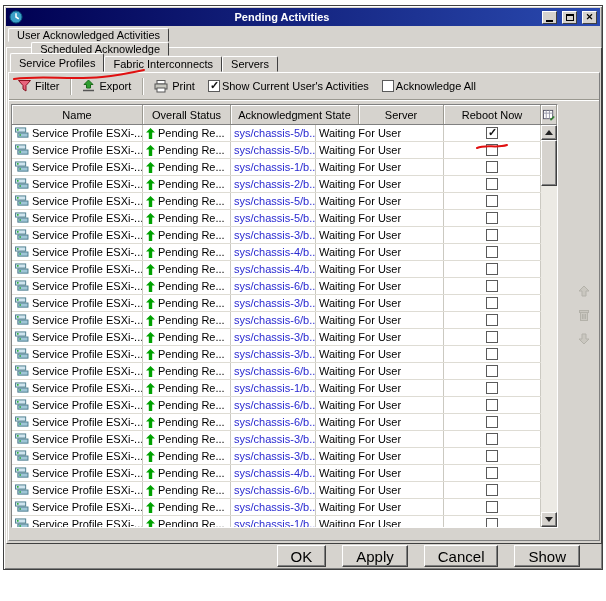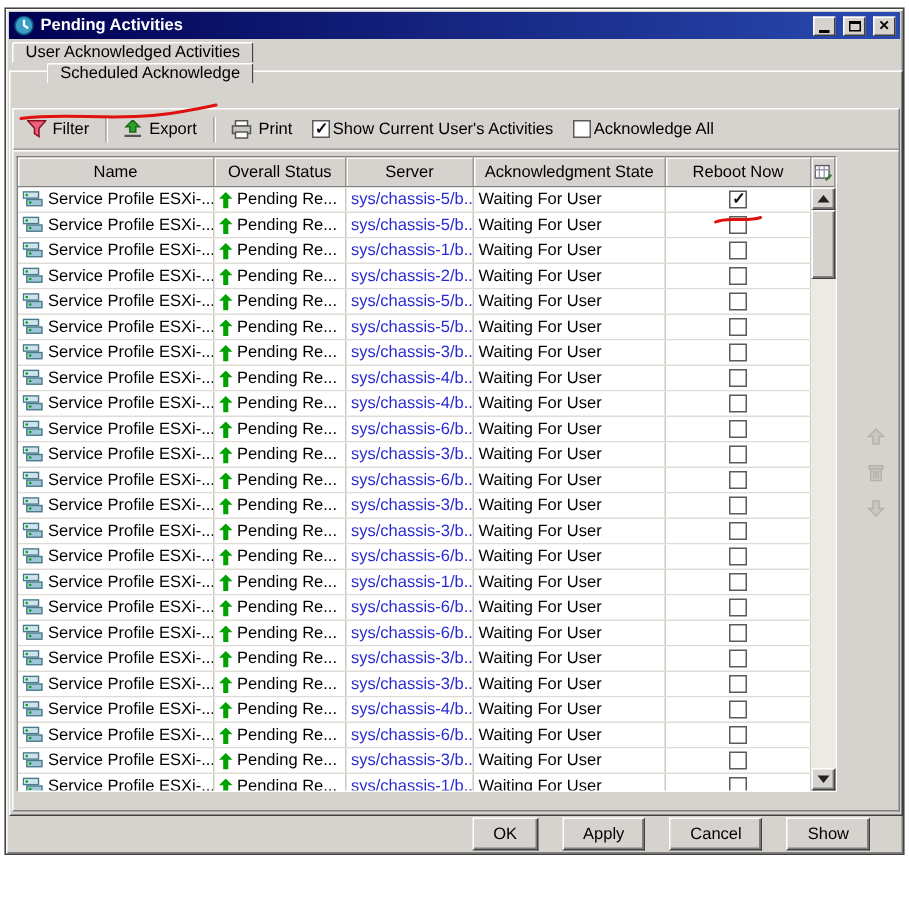--- a/index.html
+++ b/index.html
@@ -5,21 +5,21 @@
   * { margin:0; padding:0; box-sizing:border-box; }
   html,body { width:606px; height:601px; background:#ffffff; font-family:"Liberation Sans",sans-serif; font-size:11px; color:#000; }
   body { position:relative; overflow:hidden; }
 
   .dialog { position:absolute; left:3px; top:5px; width:600px; height:565px; background:#d6d3ce;
             border:1px solid #404040; box-shadow: inset 1px 1px 0 #ffffff, inset -1px -1px 0 #808080; }
 
   
   .titlebar { position:absolute; top:2px; left:2px; right:2px; height:18px;
               background:linear-gradient(to right,#000052,#2a4ab0);
-              display:flex; align-items:center; gap:4px; padding:0 3px; }
+              display:flex; align-items:center; gap:4px; padding:0 3px;text-align:center; }
   .title-text { color:#fff; font-weight:bold; font-size:11px; flex:1; white-space:nowrap; }
   .win-btn { width:15px; height:13px; background:#d6d3ce; border:1px solid; border-color:#fff #404040 #404040 #fff;
              display:flex; align-items:center; justify-content:center; margin-left:1px; }
   .glyph-min { width:7px; height:2px; background:#000; margin-top:7px; }
   .glyph-max { width:8px; height:7px; border:1px solid #000; border-top:2px solid #000; }
   .glyph-close { font-size:9px; font-weight:bold; line-height:1; }
 
   
   .outer-tabs { position:absolute; top:22px; left:4px; height:20px; display:flex; align-items:flex-end; z-index:3;flex-direction:column; }
   .inner-tabs { position:absolute; top:5px; left:3px; height:19px; display:flex; align-items:flex-end; z-index:3; }
@@ -74,21 +74,21 @@
 
   
   .side-buttons { position:absolute; left:567px; top:210px; display:flex; flex-direction:column; gap:8px; }
   .side-btn { width:16px; height:16px; display:flex; align-items:center; justify-content:center; opacity:.75; }
 
   
   .footer { position:absolute; left:0; right:0; top:539px; height:22px; display:flex;
             justify-content:flex-end; gap:16px; padding-right:22px; }
   .btn { min-width:42px; height:22px; padding:0 13px; background:#d6d3ce; border:1px solid;
          border-color:#fff #404040 #404040 #fff; box-shadow:inset -1px -1px 0 #808080;
-         display:flex; align-items:center; justify-content:center; font-size:11px; }
+         display:flex; align-items:center; justify-content:center; font-size:15px; }
 
   
   .anno { position:absolute; pointer-events:none; z-index:9; }
 </style>
 </head>
 <body>
 
 <div class="dialog">
 
   <div class="titlebar">
@@ -114,20 +114,31 @@
     <div class="tab selected">
         <span>User Acknowledged Activities</span>
       </div>
     <div class="tab">
         <span>Scheduled Acknowledge</span>
       </div>
   </div>
 
   <div class="outer-panel">
 
+    <div class="inner-tabs">
+      <div class="tab selected">
+          <span>Service Profiles</span>
+        </div>
+      <div class="tab">
+          <span>Fabric Interconnects</span>
+        </div>
+      <div class="tab">
+          <span>Servers</span>
+        </div>
+    </div>
 
     <div class="inner-panel">
 
       <div class="toolbar">
         <span class="tool-btn">
           <span style="display:flex">
               <svg width="13" height="12" viewBox="0 0 13 12">
                 <path d="M0.5 0.5 H12.5 L8 5.5 V11 L5 9 V5.5 Z" fill="#e8647c" stroke="#8a1020"></path>
               </svg>
             </span>
@@ -161,22 +172,22 @@
         <span class="check-group">
           <span class="cb"></span>
           <span>Acknowledge All</span>
         </span>
       </div>
 
       <div class="table-wrap">
         <div class="thead">
           <div class="th c0">Name</div>
           <div class="th c1">Overall Status</div>
+          <div class="th c3">Acknowledgment State</div>
           <div class="th c2">Server</div>
-          <div class="th c3">Acknowledgment State</div>
           <div class="th c4">Reboot Now</div>
           <div class="th corner">
             <span style="display:flex">
                 <svg width="12" height="12" viewBox="0 0 13 13">
                   <rect x="0.5" y="1.5" width="10" height="9" fill="#fff" stroke="#556"></rect>
                   <path d="M0.5 4.5 H10.5 M3.5 1.5 V10.5 M7 1.5 V10.5" stroke="#99a" fill="none"></path>
                   <path d="M7.5 11.5 L11.5 7.5 L12.7 8.7 L8.7 12.7 Z" fill="#2e7d2e"></path>
                 </svg>
               </span>
           </div>

